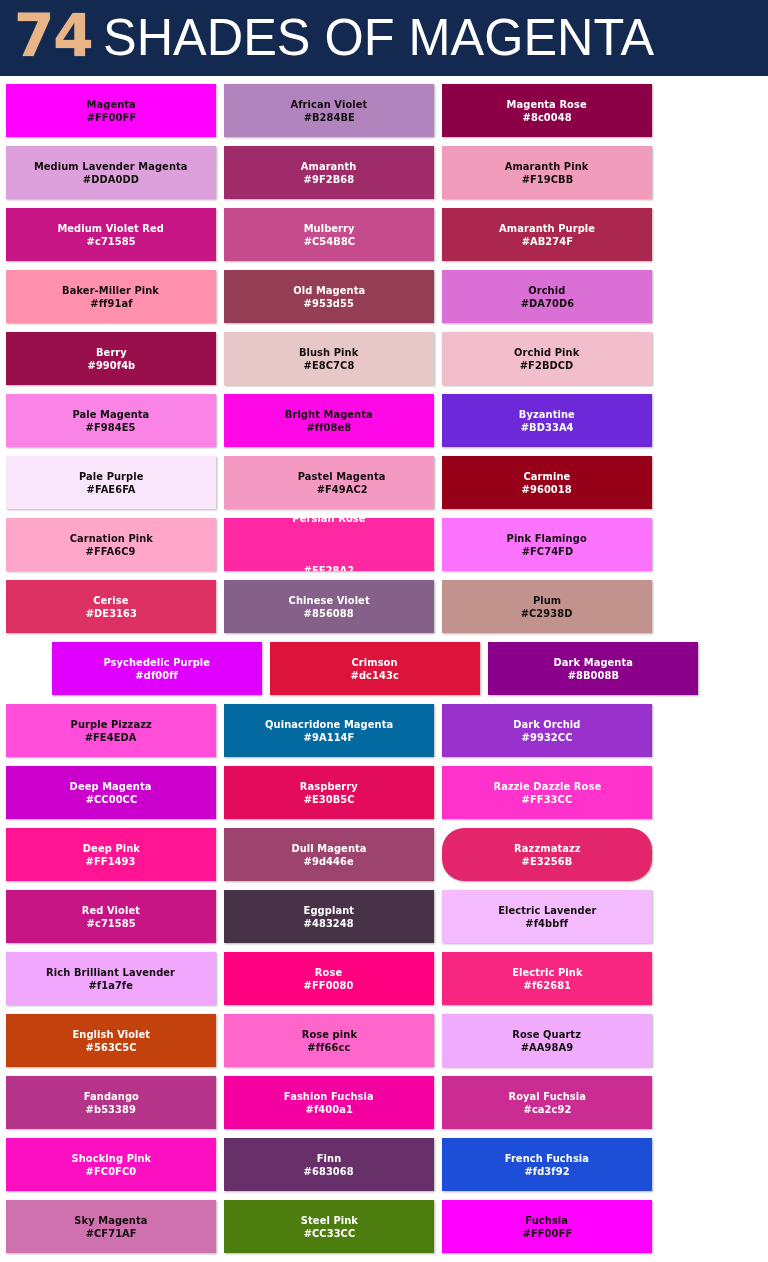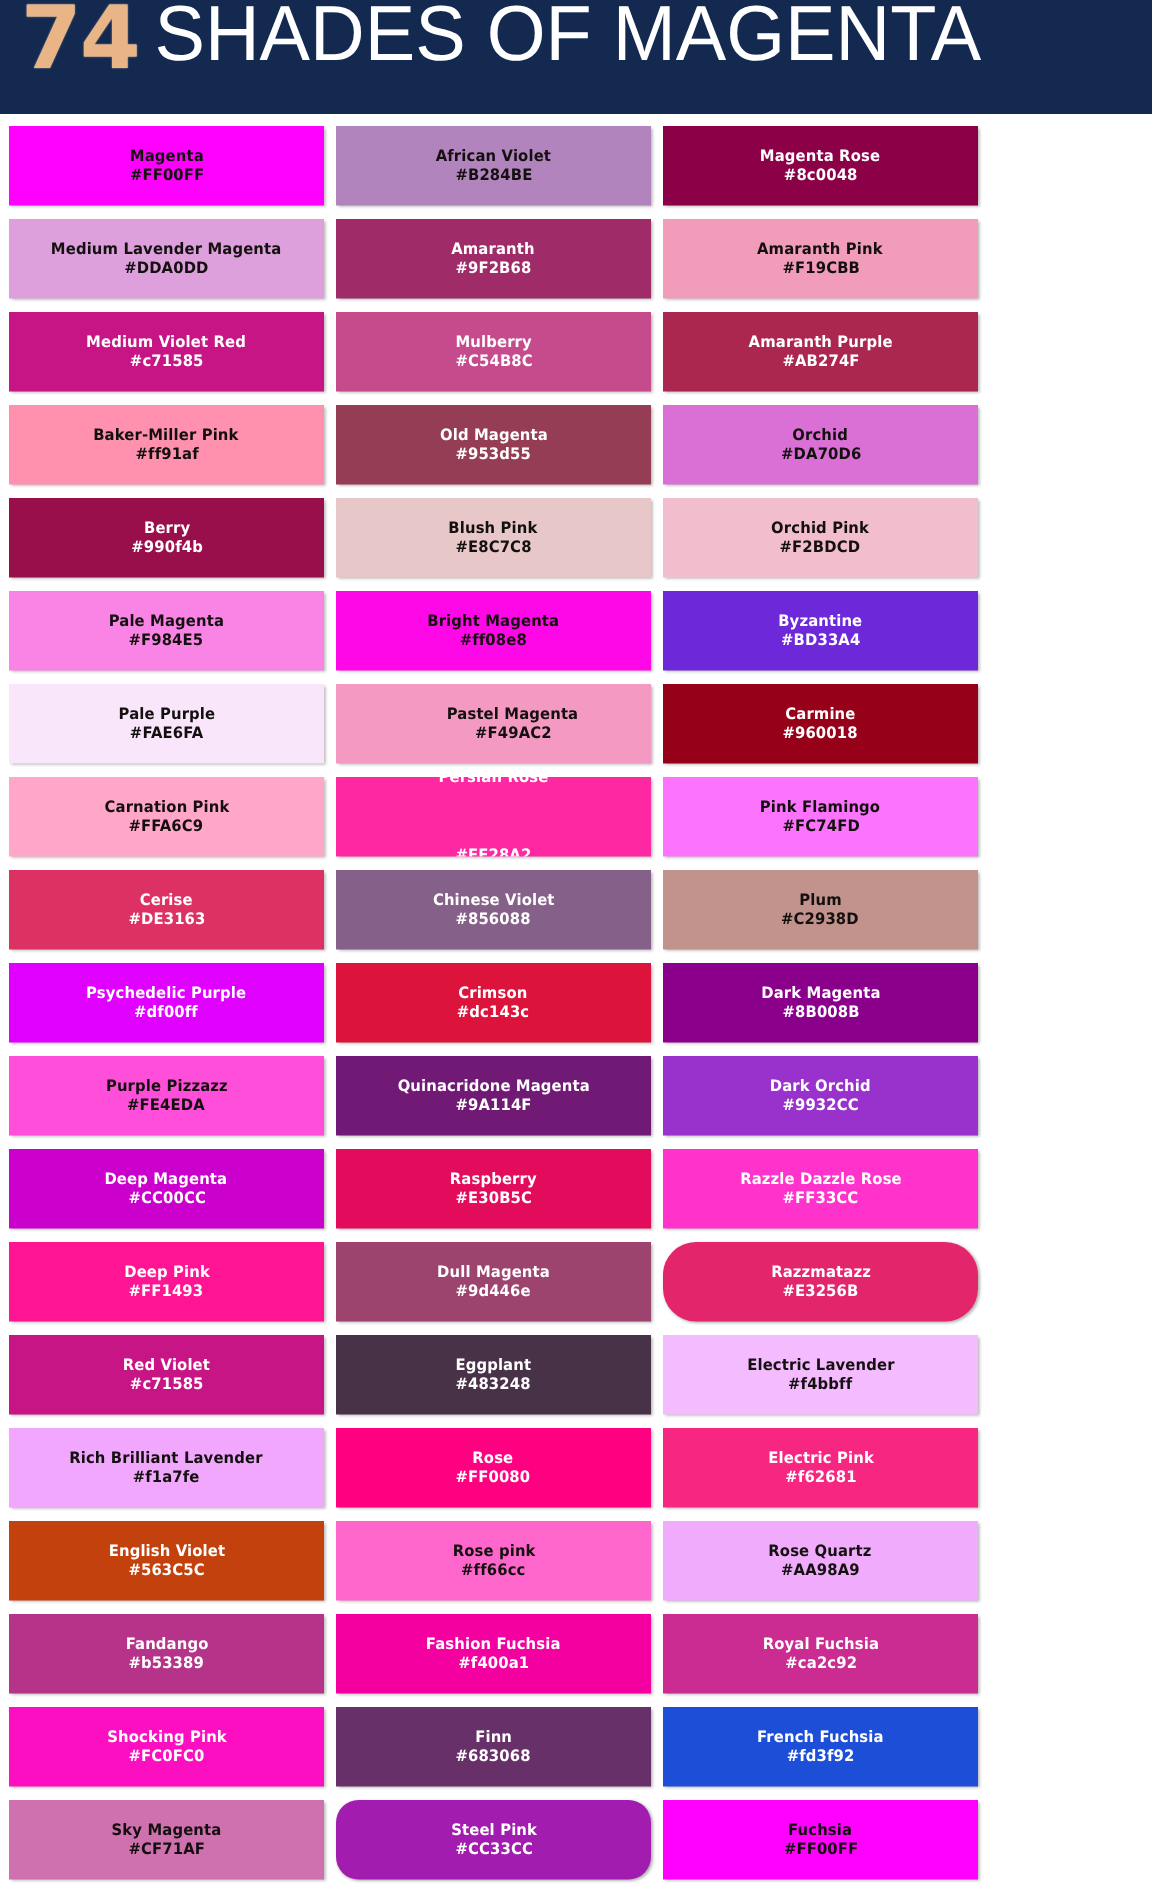--- a/index.html
+++ b/index.html
@@ -19,20 +19,21 @@
     height: 1262px;
     background: #ffffff;
   }
 
   
   .header {
     height: 76px;
     width: 768px;
     background: #13294f;
     display: flex;
+    align-items: center;
     padding-left: 14px;
     overflow: hidden;
   }
 
   .header-count {
     font-family: "DejaVu Sans", sans-serif;
     font-size: 58px;
     font-weight: bold;
     line-height: 58px;
     color: #e9b486;
@@ -205,37 +206,37 @@
         <span class="swatch-hex">#DE3163</span>
       </div>
       <div class="swatch dark" style="background: rgb(133, 96, 136);">
         <span class="swatch-name">Chinese Violet</span>
         <span class="swatch-hex">#856088</span>
       </div>
       <div class="swatch light" style="background: rgb(194, 147, 141);">
         <span class="swatch-name">Plum</span>
         <span class="swatch-hex">#C2938D</span>
       </div>
-      <div class="swatch dark" style="background: rgb(223, 0, 255);">
+      <div class="swatch dark" style="background: rgb(223, 0, 255); margin-left: 46px;">
         <span class="swatch-name">Psychedelic Purple</span>
         <span class="swatch-hex">#df00ff</span>
       </div>
       <div class="swatch dark" style="background: rgb(220, 20, 60);">
         <span class="swatch-name">Crimson</span>
         <span class="swatch-hex">#dc143c</span>
       </div>
       <div class="swatch dark" style="background: rgb(139, 0, 139);">
         <span class="swatch-name">Dark Magenta</span>
         <span class="swatch-hex">#8B008B</span>
       </div>
       <div class="swatch light" style="background: rgb(254, 78, 218);">
         <span class="swatch-name">Purple Pizzazz</span>
         <span class="swatch-hex">#FE4EDA</span>
       </div>
-      <div class="swatch dark" style="background: #701a75;">
+      <div class="swatch dark" style="background: #0369a1;">
         <span class="swatch-name">Quinacridone Magenta</span>
         <span class="swatch-hex">#9A114F</span>
       </div>
       <div class="swatch dark" style="background: rgb(153, 50, 204);">
         <span class="swatch-name">Dark Orchid</span>
         <span class="swatch-hex">#9932CC</span>
       </div>
       <div class="swatch dark" style="background: rgb(204, 0, 204);">
         <span class="swatch-name">Deep Magenta</span>
         <span class="swatch-hex">#CC00CC</span>
@@ -317,21 +318,21 @@
         <span class="swatch-hex">#683068</span>
       </div>
       <div class="swatch dark" style="background: #1d4ed8;">
         <span class="swatch-name">French Fuchsia</span>
         <span class="swatch-hex">#fd3f92</span>
       </div>
       <div class="swatch light" style="background: rgb(207, 113, 175);">
         <span class="swatch-name">Sky Magenta</span>
         <span class="swatch-hex">#CF71AF</span>
       </div>
-      <div class="swatch dark" style="background: #a21caf; border-radius: 15px;">
+      <div class="swatch dark" style="background: #4d7c0f;">
         <span class="swatch-name">Steel Pink</span>
         <span class="swatch-hex">#CC33CC</span>
       </div>
       <div class="swatch light" style="background: rgb(255, 0, 255);">
         <span class="swatch-name">Fuchsia</span>
         <span class="swatch-hex">#FF00FF</span>
       </div>
     </div>
 
 </div>

